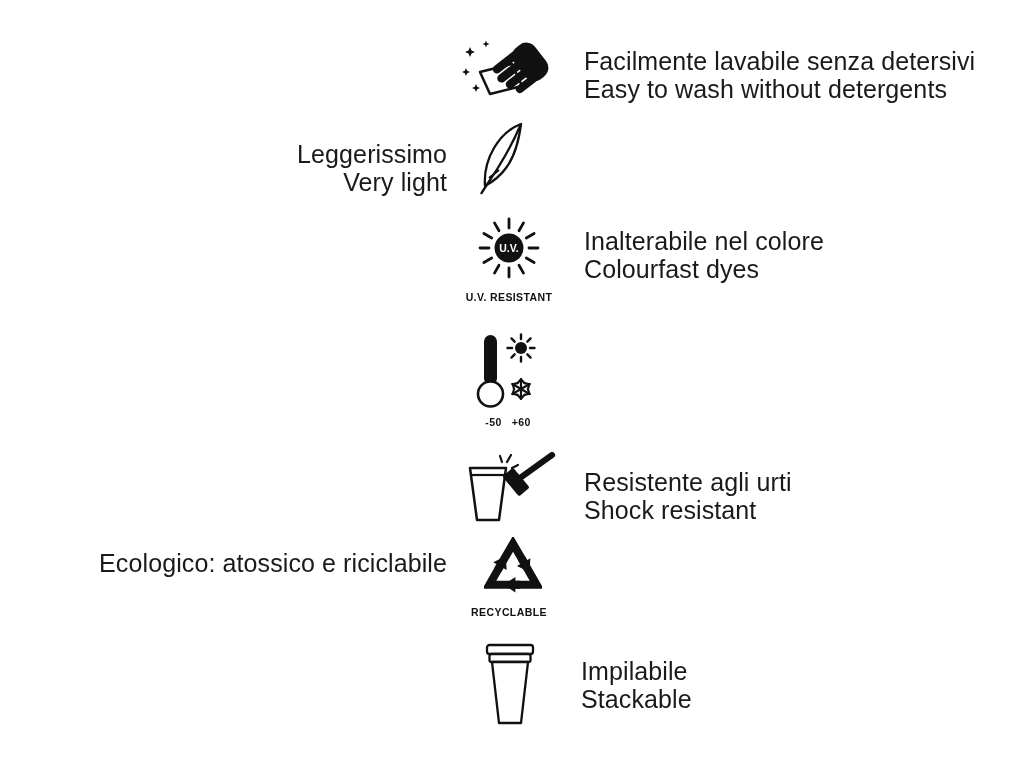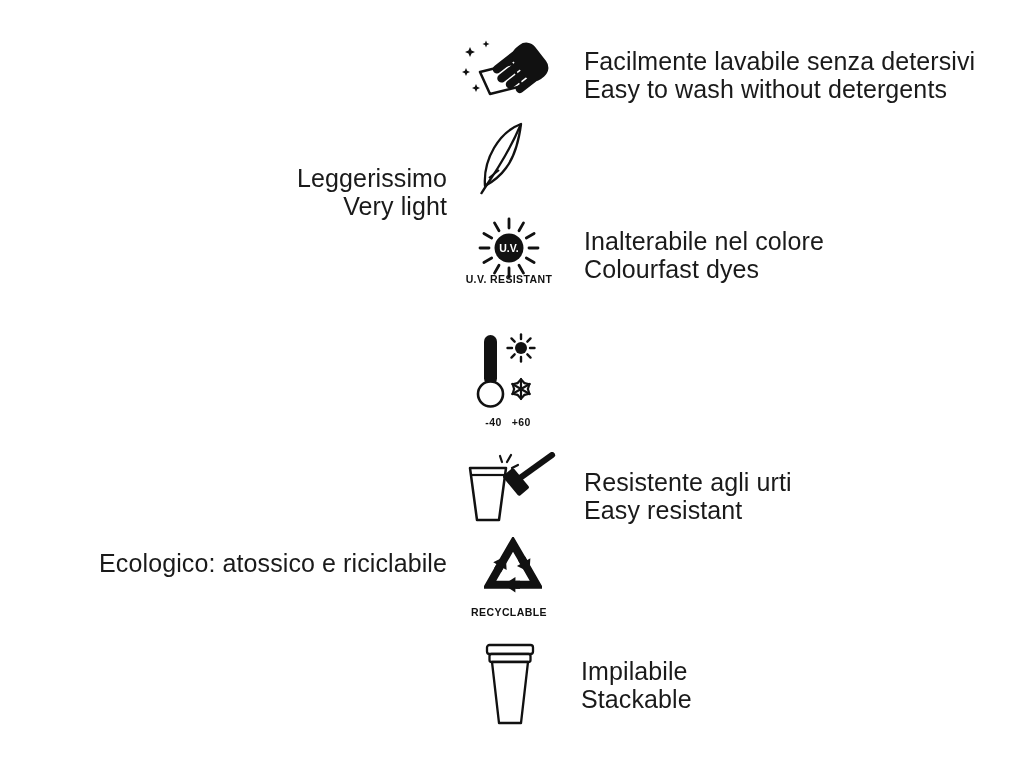--- a/index.html
+++ b/index.html
@@ -11,23 +11,23 @@
   .icon svg{display:block;width:100%;height:100%;}
   .label{position:absolute;font-size:25px;line-height:28px;letter-spacing:0.1px;}
   .label.right-side{text-align:left;}
   .label.left-side{left:0;width:447px;text-align:right;}
   .caption{position:absolute;font-size:10.5px;font-weight:bold;letter-spacing:0.4px;text-align:center;color:#111;}
   .caption.temps{display:flex;justify-content:center;gap:10px;}
 
   .p-ic1{left:460px;top:38px;width:96px;height:66px;}
   .p-tx1{left:584px;top:47px;}
   .p-ic2{left:477px;top:120px;width:52px;height:78px;}
-  .p-tx2{top:140px;margin-top:24px;}
+  .p-tx2{top:140px;}
   .p-ic3{left:471px;top:212px;width:76px;height:76px;}
-  .p-cp3{left:459px;top:273px;width:100px;}
+  .p-cp3{left:459px;top:291px;width:100px;}
   .p-tx3{left:584px;top:227px;}
   .p-ic4{left:476px;top:332px;width:64px;height:80px;}
   .p-cp4{left:472px;top:416px;width:72px;}
   .p-tx4{top:348px;}
   .p-ic5{left:460px;top:452px;width:98px;height:74px;}
   .p-tx5{left:584px;top:468px;}
   .p-ic6{left:484px;top:537px;width:58px;height:62px;}
   .p-cp6{left:459px;top:606px;width:100px;}
   .p-tx6{top:549px;}
   .p-ic7{left:485px;top:642px;width:50px;height:85px;}
@@ -121,40 +121,40 @@
         <path id="sf-tick" d="M-3.4,-6 L0,-9.6 L3.4,-6"></path>
         <use href="#sf-tick" transform="rotate(60)"></use>
         <use href="#sf-tick" transform="rotate(120)"></use>
         <use href="#sf-tick" transform="rotate(180)"></use>
         <use href="#sf-tick" transform="rotate(240)"></use>
         <use href="#sf-tick" transform="rotate(300)"></use>
       </g>
     </svg>
   </div>
   <div class="caption temps p-cp4">
-    <span>-40</span>
+    <span>-50</span>
     <span>+60</span>
   </div>
 
   <div class="icon p-ic5">
     <svg viewBox="0 0 98 74" xmlns="http://www.w3.org/2000/svg">
       <path d="M10,16 L17,68 L39,68 L46,16 Z" fill="#fff" stroke="#111" stroke-width="2.5" stroke-linejoin="round"></path>
       <line x1="12" y1="23" x2="44" y2="23" stroke="#111" stroke-width="2.2"></line>
       <line x1="60" y1="26" x2="92" y2="3" stroke="#111" stroke-width="6" stroke-linecap="round"></line>
       <rect x="-7" y="-13" width="14" height="26" rx="2" transform="translate(56,30) rotate(-40)" fill="#111"></rect>
       <g stroke="#111" stroke-width="2.2" stroke-linecap="round">
         <line x1="47" y1="10" x2="51" y2="3"></line>
         <line x1="52" y1="16" x2="58" y2="13"></line>
         <line x1="42" y1="10" x2="40" y2="4"></line>
       </g>
     </svg>
   </div>
   <div class="label right-side p-tx5">
     <div>Resistente agli urti</div>
-    <div>Easy resistant</div>
+    <div>Shock resistant</div>
   </div>
 
   <div class="icon p-ic6">
     <svg viewBox="0 0 58 62" xmlns="http://www.w3.org/2000/svg">
       <g transform="translate(29,34) scale(1.24)">
         <g id="rc-arm">
           <path d="M-12.4,-0.6 L0,-22 L8.6,-7.2" fill="none" stroke="#111" stroke-width="6.5"></path>
           <path d="M3.2,-4.1 L14,-10.3 L13.3,1 Z" fill="#111"></path>
         </g>
         <use href="#rc-arm" transform="rotate(120)"></use>

